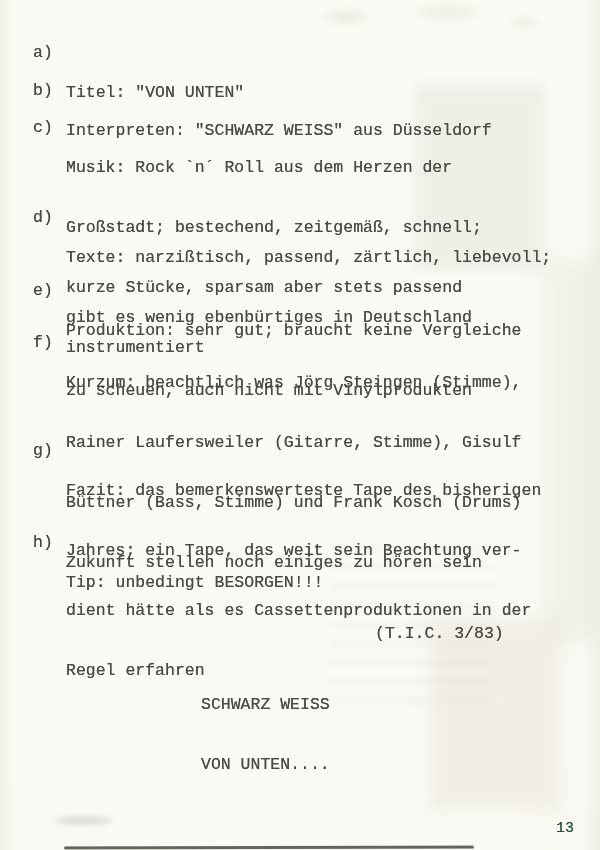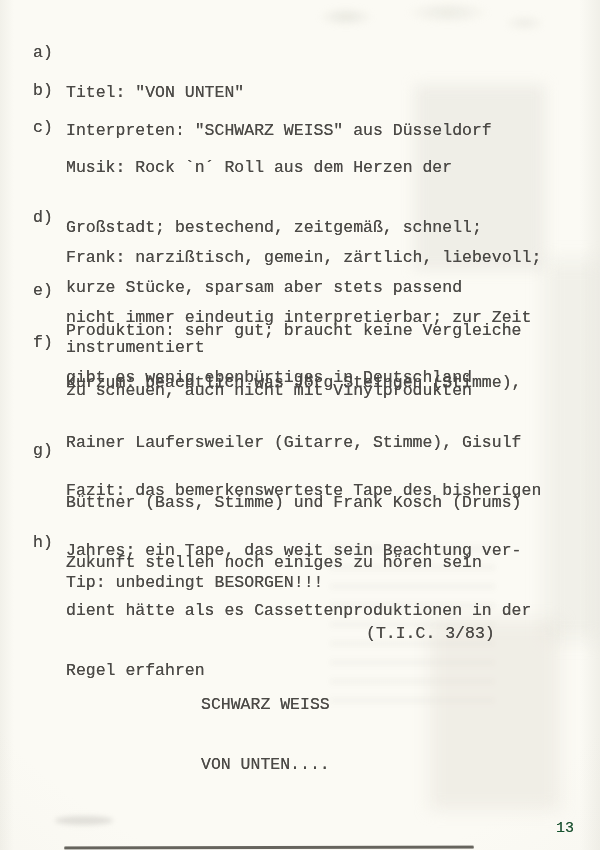--- a/index.html
+++ b/index.html
@@ -31,21 +31,21 @@
     left: 33px;
   }
   .item .label { grid-column: 1; }
   .item .body  { grid-column: 2; }
   .u {
     text-underline-offset: 3px;
     text-decoration-thickness: 1.5px;
   }
 
   .sig   { position: absolute; left: 352px; top: 584px; }
-  .sig .credit { margin-left: 14px; }
+  .sig .credit { margin-left: 23px; }
   .release { position: absolute; left: 201px; top: 655px; }
 
   .pageno {
     position: absolute; left: 556px; top: 820px;
     font-size: 15px; line-height: 18px;
     color: #14532d;
     text-shadow: 0 0 0.4px rgba(110,110,106,0.8);
   }
 
   
@@ -130,22 +130,21 @@
       <div>Musik: Rock `n´ Roll aus dem Herzen der</div>
       <div>Großstadt; bestechend, zeitgemäß, schnell;</div>
       <div>kurze Stücke, sparsam aber stets passend</div>
       <div>instrumentiert</div>
     </span>
   </div>
 
   <div class="item tw" style="top:208px">
     <span class="label">d)</span>
     <span class="body">
-      <div>Frank: narzißtisch, gemein, zärtlich, liebevoll;</div>
-      <div>nicht immer eindeutig interpretierbar; zur Zeit</div>
+      <div>Texte: narzißtisch, passend, zärtlich, liebevoll;</div>
       <div>gibt es wenig ebenbürtiges in Deutschland</div>
     </span>
   </div>
 
   <div class="item tw" style="top:281px">
     <span class="label">e)</span>
     <span class="body">
       <div>Produktion: sehr gut; braucht keine Vergleiche</div>
       <div>zu scheuen, auch nicht mit Vinylprodukten</div>
     </span>

